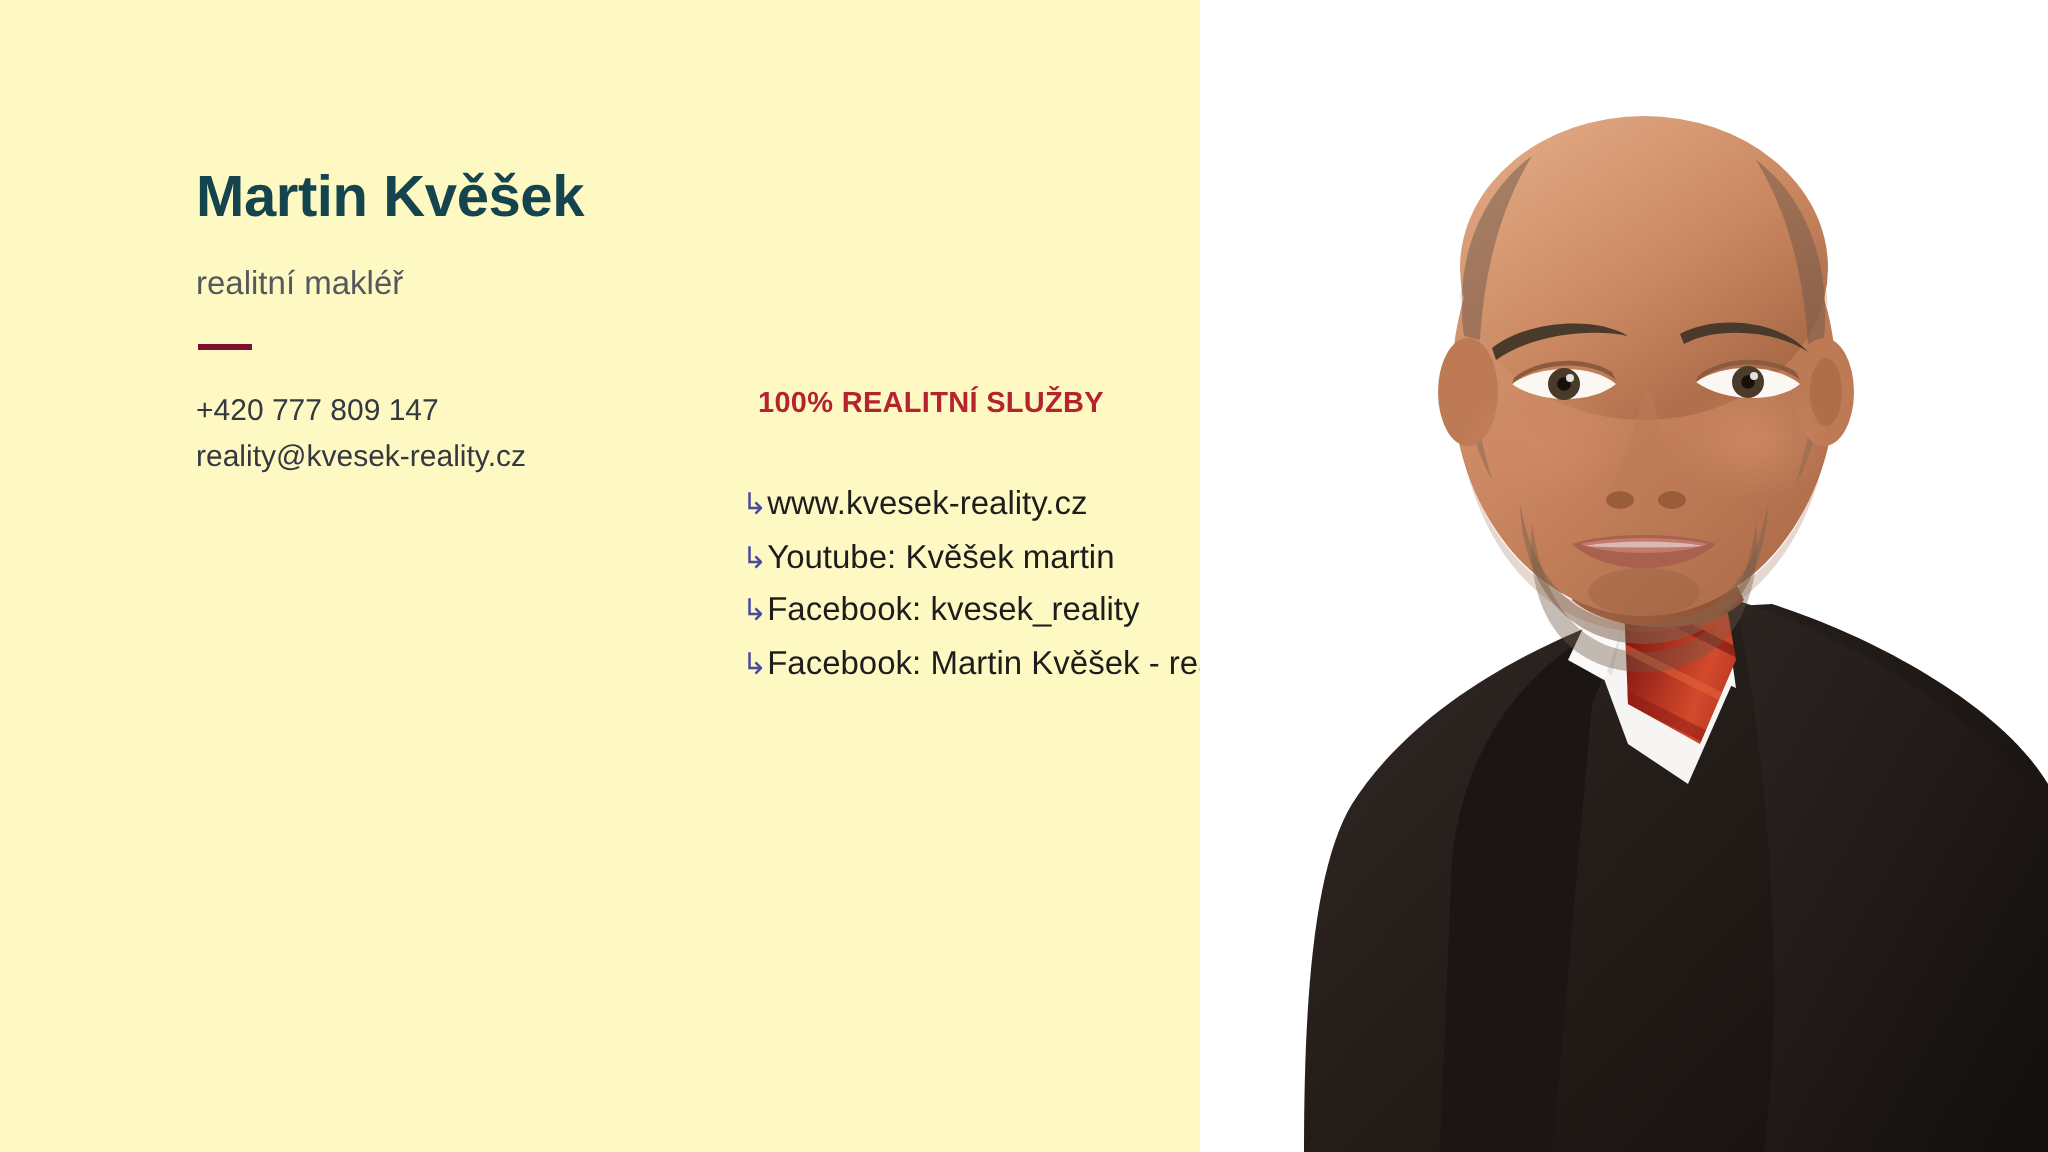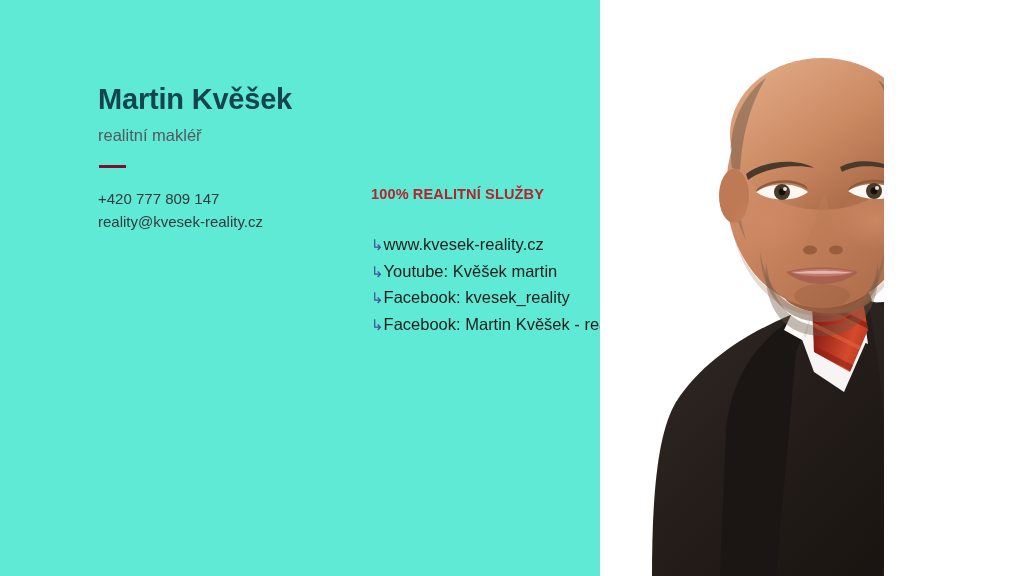--- a/index.html
+++ b/index.html
@@ -3,23 +3,23 @@
 <meta charset="utf-8">
 <title>Business Card Slide</title>
 <style>
   html, body {
     margin: 0;
     padding: 0;
     background: #ffffff;
   }
   #slide {
     position: relative;
-    width: 884px;
+    width: 1024px;
     height: 576px;
-    background: #5eead4;
+    background: #fef9c3;
     overflow: hidden;
     font-family: "Liberation Sans", sans-serif;
     text-decoration: underline;
     -webkit-font-smoothing: antialiased;
   }
 
   
   .identity {
     position: absolute;
     left: 98px;
@@ -35,21 +35,21 @@
     line-height: 1.05;
     margin: 0;
     white-space: nowrap;
   }
   .person-role {
     font-family: "Liberation Sans", sans-serif;
     font-size: 16.5px;
     font-weight: normal;
     color: #54595d;
     line-height: 1.2;
-    margin: 12px 0 0 0;
+    margin: 19px 0 0 0;
     white-space: nowrap;
   }
   .accent-dash {
     width: 27px;
     height: 3px;
     background: #7d1030;
     margin: 19px 0 0 1px;
   }
   .contact-list {
     margin: 19px 0 0 0;
@@ -70,21 +70,21 @@
     left: 371px;
     top: 186px;
     width: 380px;
   }
   .services-heading {
     font-family: "Liberation Sans", sans-serif;
     font-size: 14.5px;
     font-weight: bold;
     letter-spacing: 0.15px;
     color: #b5232f;
-    margin: 0;
+    margin: 8px;
     white-space: nowrap;
   }
   .links-list {
     margin: 29px 0 0 0;
     padding: 0;
     list-style: none;
   }
   .link-item {
     display: flex;
     align-items: baseline;

